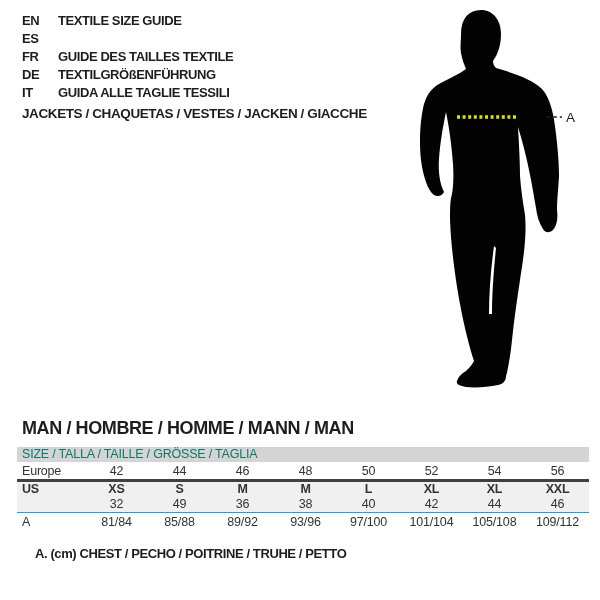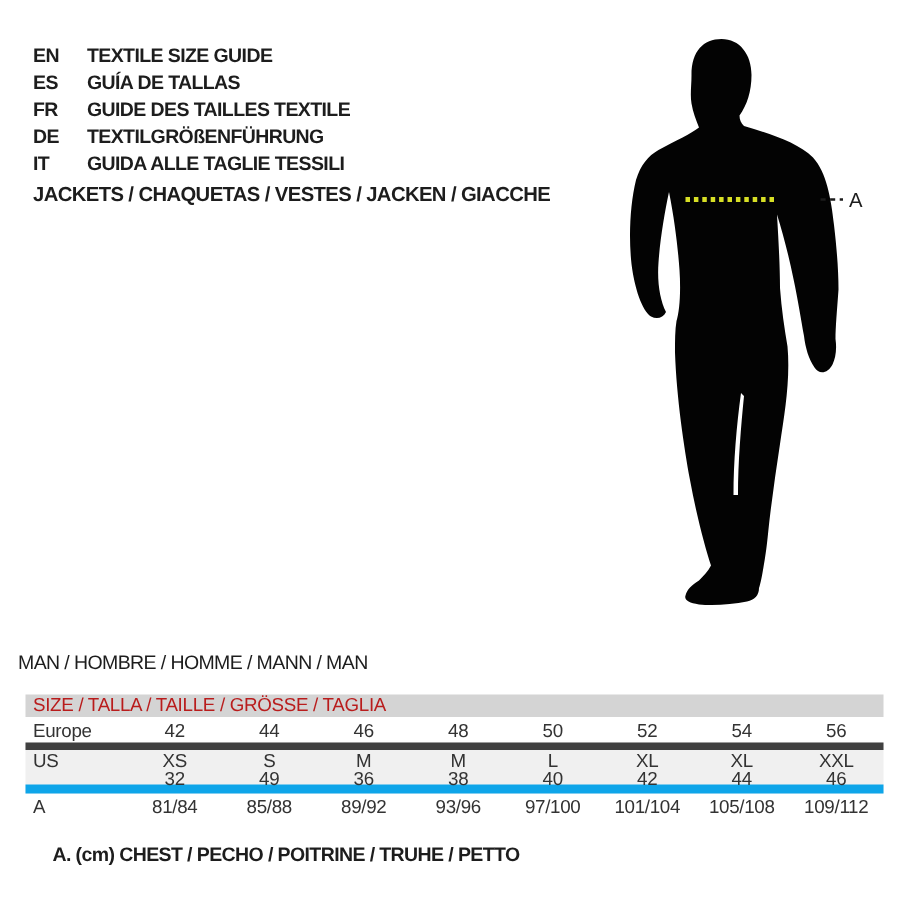--- a/index.html
+++ b/index.html
@@ -4,75 +4,74 @@
 <style>
   * { margin: 0; padding: 0; box-sizing: border-box; }
   html, body { width: 600px; height: 600px; }
   body {
     position: relative;
     background: #ffffff;
     font-family: "Liberation Sans", sans-serif;
     color: #1d1d1d;
     overflow: hidden;
   }
-  .abs { position: absolute; margin-top: 16px; }
+  .abs { position: absolute; }
 
   
   .lang-list { top: 11px; left: 22px; }
   .lang-row { display: flex; height: 18px; align-items: center; }
   .lang-code {
     width: 36px; font-weight: 700; font-size: 13px; letter-spacing: -0.4px;
   }
   .lang-label { font-weight: 700; font-size: 13px; letter-spacing: -0.4px; }
 
   
   .categories { top: 104px; left: 22px; }
   .category-line {
     font-weight: 700; font-size: 13.5px; letter-spacing: -0.4px; line-height: 19px;
   }
 
   
   .figure-box { top: 4px; left: 408px; width: 168px; height: 392px; }
 
   
   .section-title {
-    top: 418px; left: 12px; font-weight: 400; font-size: 13px; letter-spacing: -0.4px;
+    top: 418px; left: 22px; font-weight: 700; font-size: 18px; letter-spacing: -0.4px;
   }
 
   
   .size-table { top: 447px; left: 17px; width: 572px; font-size: 12.5px; }
   .thead {
     height: 15px; line-height: 15px; padding-left: 5px;
-    color: #b91c1c; letter-spacing: -0.2px;
+    color: #0f766e; letter-spacing: -0.2px;
   }
   .trow {
     display: grid; grid-template-columns: 68px repeat(8, 63px);
     height: 17px; align-items: center; color: #333333;
   }
-  .trow.alt-first { border-top: 5px solid #404040; }
-  .trow.alt-last { border-bottom: 6px solid #0ea5e9; }
+  .trow.alt-first { border-top: 3px solid #404040; font-weight: bold; }
+  .trow.alt-last { border-bottom: 1px solid #0ea5e9; }
   .tlabel { padding-left: 5px; text-align: left; letter-spacing: -0.2px; }
   .tcell { text-align: center; letter-spacing: -0.2px; }
 
   
   .footnote {
     top: 546px; left: 35px; font-weight: 700; font-size: 13px; letter-spacing: -0.4px;
   }
 </style>
 </head>
 <body>
 
 <div class="abs lang-list">
   <div class="lang-row">
     <span class="lang-code">EN</span>
     <span class="lang-label">TEXTILE SIZE GUIDE</span>
   </div>
   <div class="lang-row">
     <span class="lang-code">ES</span>
-    <span class="lang-label">GUÍA DE TALLAS</span>
   </div>
   <div class="lang-row">
     <span class="lang-code">FR</span>
     <span class="lang-label">GUIDE DES TAILLES TEXTILE</span>
   </div>
   <div class="lang-row">
     <span class="lang-code">DE</span>
     <span class="lang-label">TEXTILGRÖßENFÜHRUNG</span>
   </div>
   <div class="lang-row">

